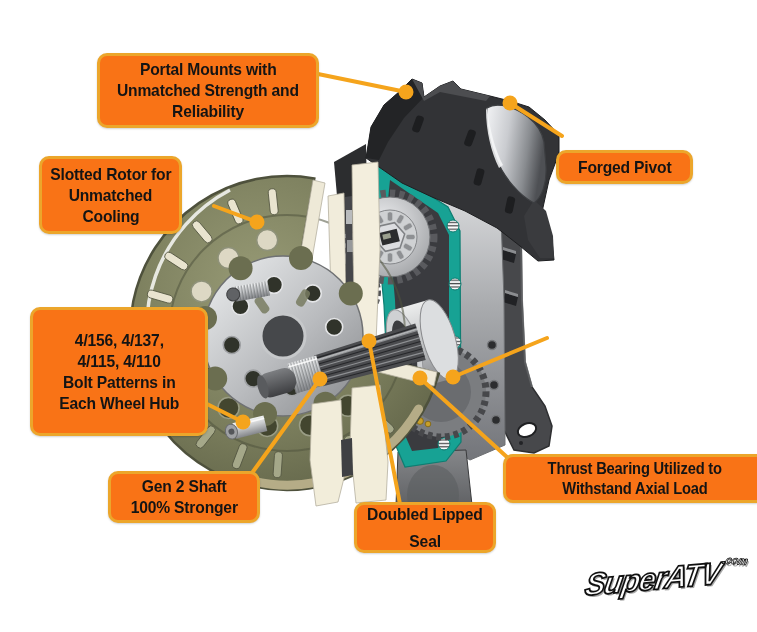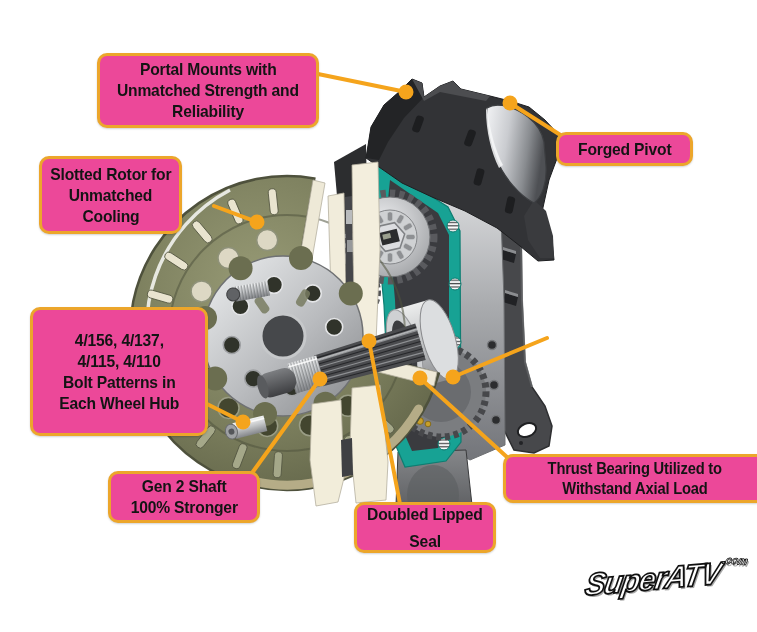--- a/index.html
+++ b/index.html
@@ -5,21 +5,21 @@
   html,body{margin:0;padding:0;}
   body{
     width:757px;height:632px;position:relative;overflow:hidden;
     background:#ffffff;
     font-family:"Liberation Sans", sans-serif;
   }
   .stage{position:absolute;inset:0;}
   svg.machine{position:absolute;left:0;top:0;}
   .callout{
     position:absolute;
-    background:#ec4899;
+    background:#f97316;
     border:3px solid #ECA62B;
     border-radius:10px;
     display:flex;flex-direction:column;justify-content:center;align-items:center;
     box-shadow:0 1px 2px rgba(0,0,0,.18);
     z-index:5;
     box-sizing:border-box;
     padding:2px 6px;
   }
   .callout .ln{
     font-weight:bold;color:#141414;
@@ -336,21 +336,21 @@
     </g>
   </g>
 </svg>
 
 <div class="callout" style="left:97px;top:53px;width:222px;height:75px;">
   <div class="ln">Portal Mounts with</div>
   <div class="ln">Unmatched Strength and</div>
   <div class="ln">Reliability</div>
 </div>
 
-<div class="callout" style="left:556px;top:132px;width:137px;height:34px;">
+<div class="callout" style="left:556px;top:150px;width:137px;height:34px;">
   <div class="ln">Forged Pivot</div>
 </div>
 
 <div class="callout" style="left:39px;top:156px;width:143px;height:78px;">
   <div class="ln">Slotted Rotor for</div>
   <div class="ln">Unmatched</div>
   <div class="ln">Cooling</div>
 </div>
 
 <div class="callout" style="left:30px;top:307px;width:178px;height:129px;">

